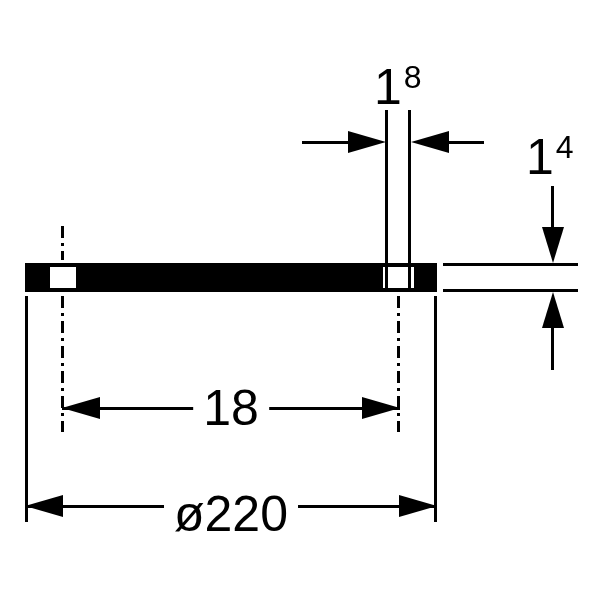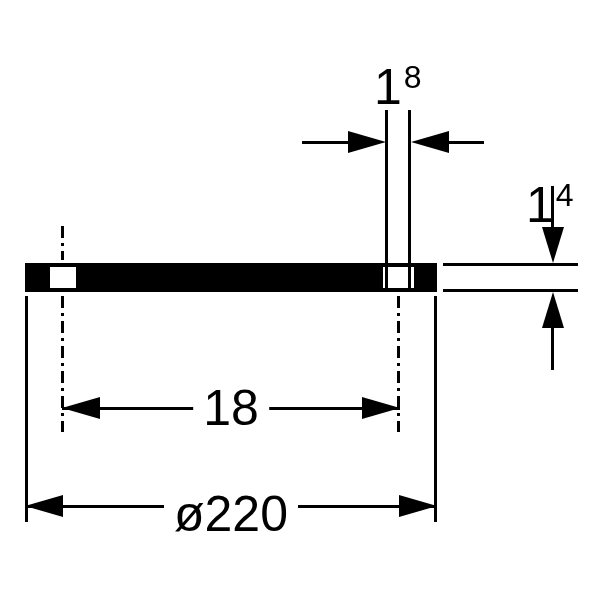--- a/index.html
+++ b/index.html
@@ -99,21 +99,21 @@
   </div>
 
   <div class="ln" style="left:443px; top:263px; width:135px; height:3px;"></div>
   <div class="ln" style="left:443px; top:289px; width:135px; height:3px;"></div>
 
   <div class="ln" style="left:551px; top:186px; width:3px; height:44px;"></div>
   <div class="arrow down" style="left:542px; top:227px;"></div>
   <div class="ln" style="left:551px; top:326px; width:3px; height:44px;"></div>
   <div class="arrow up" style="left:542px; top:292px;"></div>
 
-  <div class="plain-label" style="left:526px; top:132px;margin-top:48px;">
+  <div class="plain-label" style="left:526px; top:132px;">
     <span>1</span><span class="sup">4</span>
   </div>
 
   <div class="dashdot-v" style="left:61px; top:226px; height:34px;"></div>
   <div class="dashdot-v" style="left:61px; top:296px; height:136px;"></div>
   <div class="dashdot-v" style="left:397px; top:296px; height:136px;"></div>
 
   <div class="ln" style="left:62px; top:407px; width:338px; height:3px;"></div>
   <div class="arrow left" style="left:62px; top:397px;"></div>
   <div class="arrow right" style="left:362px; top:397px;"></div>

